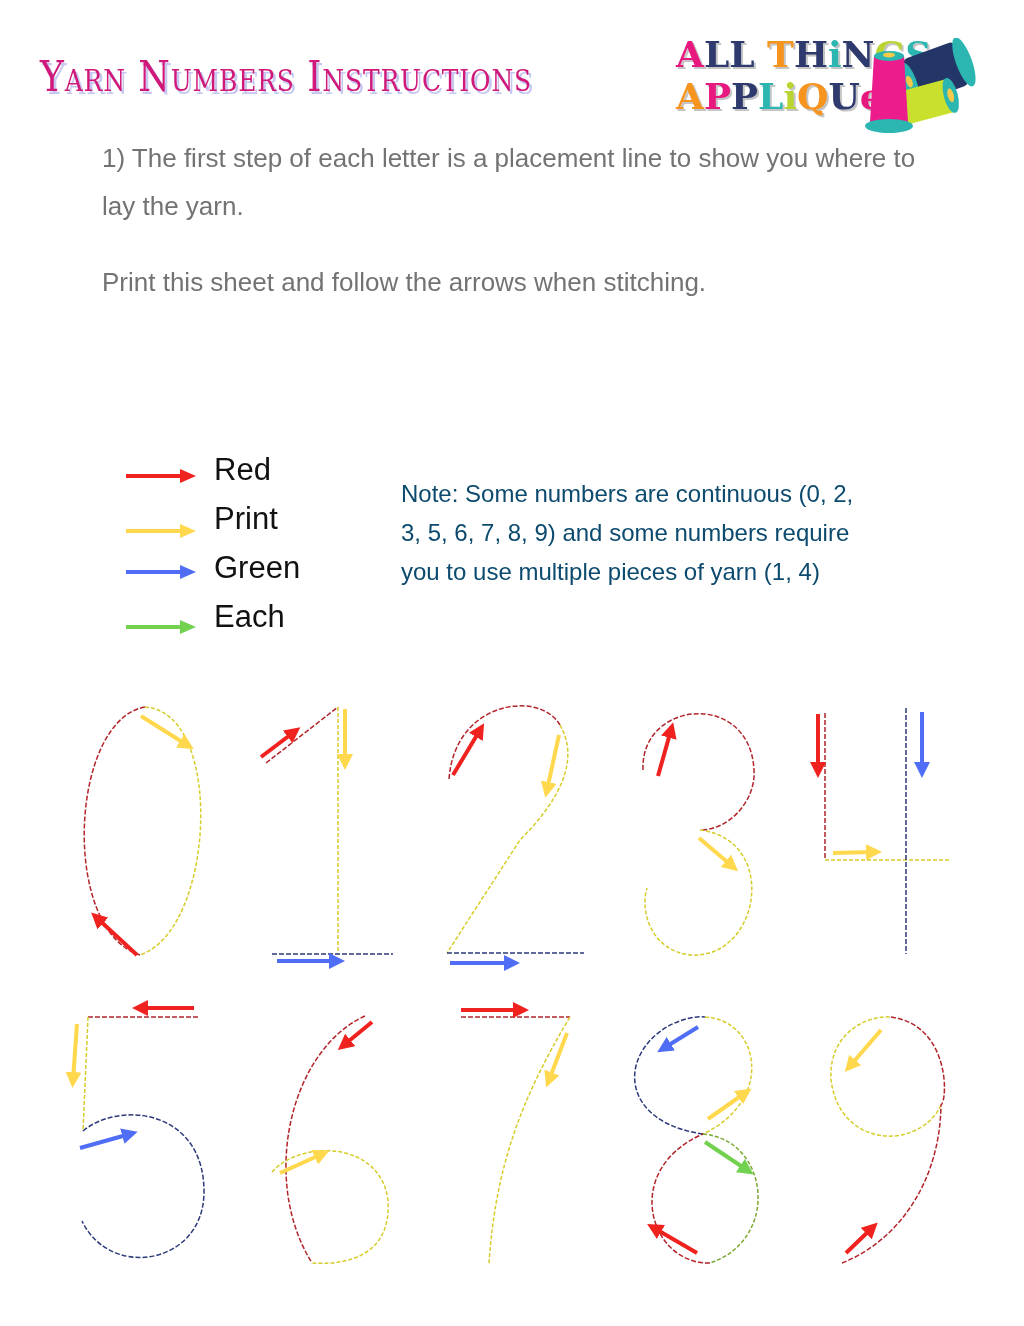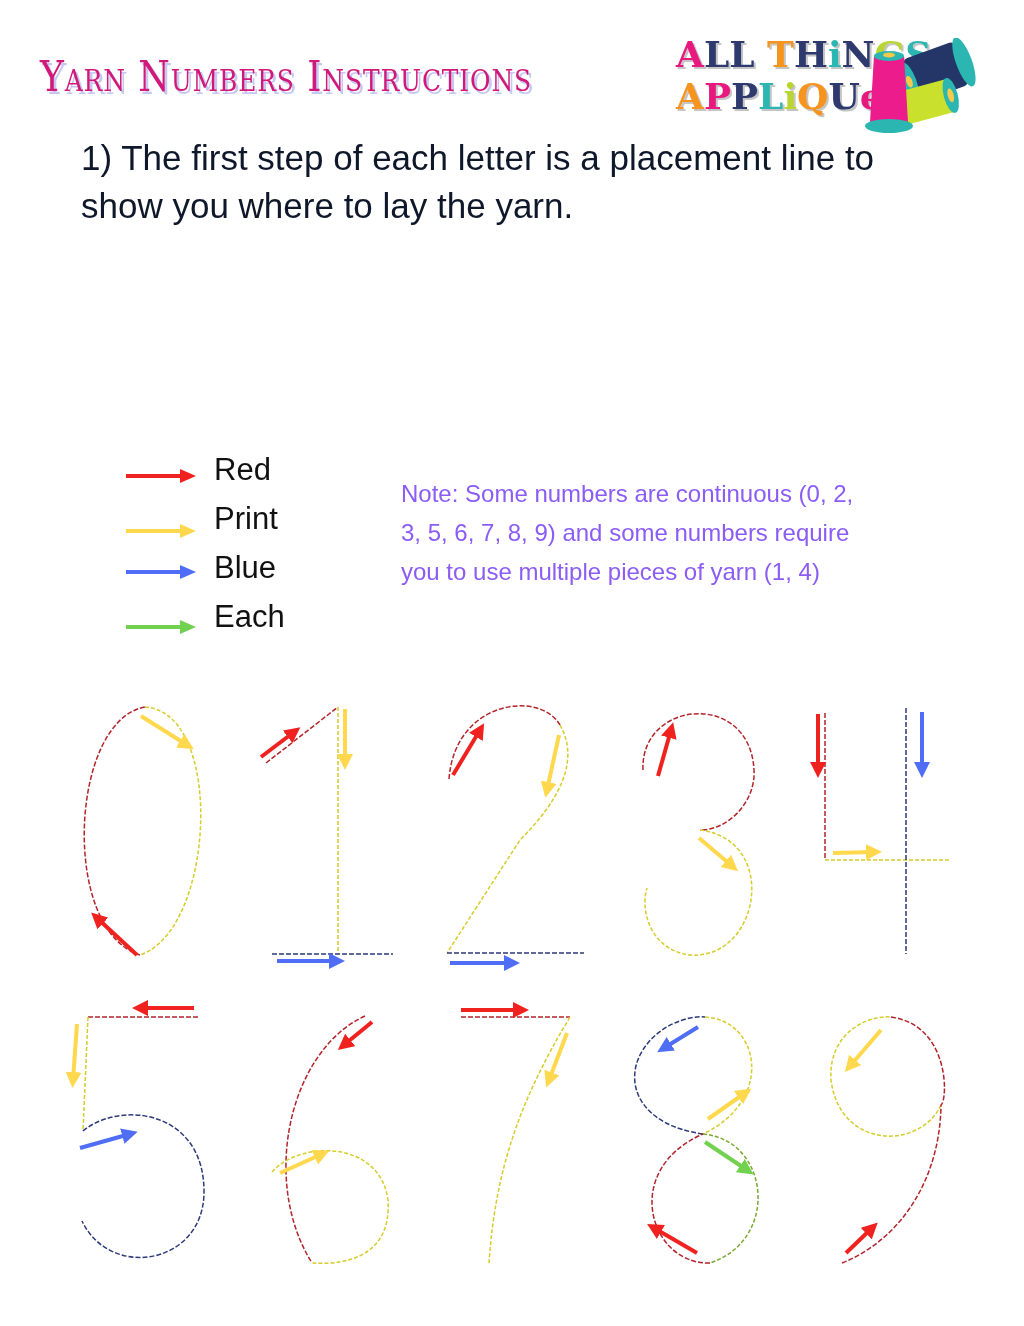--- a/index.html
+++ b/index.html
@@ -8,28 +8,28 @@
   .title { position:absolute; left:40px; top:52px; font-family:"DejaVu Serif", serif;
            font-size:42px; letter-spacing:1px; color:#d0197a; font-variant:small-caps;
            text-shadow:3px 3px 0 #c6c8f2; transform:scaleX(0.86); transform-origin:left; white-space:nowrap; }
   .logo { position:absolute; left:670px; top:32px; width:310px; height:100px; }
   .logo-text { position:absolute; left:6px; font-family:"DejaVu Serif", serif; font-size:36px; font-weight:bold;
                line-height:36px; letter-spacing:0px; white-space:nowrap; text-shadow:2px 2px 0 #c5c5c5; }
   .logo-line1 { top:4px; }
   .logo-line2 { top:46px; }
   .logo-text span { display:inline-block; }
   .spools { position:absolute; left:190px; top:6px; }
-  .para { position:absolute; left:81px; font-size:35px; line-height:48px; color:#0f172a; }
+  .para { position:absolute; left:102px; font-size:26px; line-height:48px; color:#737373; }
   .p1 { top:134px; width:820px; }
   .p2 { top:258px; width:840px; }
   .legend { position:absolute; left:124px; top:452px; }
   .legend-row { position:relative; height:49px; }
   .legend-arrow { position:absolute; left:0; top:16px; }
   .legend-label { position:absolute; left:90px; top:0; font-size:31px; }
-  .note { position:absolute; left:401px; top:474px; width:460px; font-size:24px; line-height:39px; color:#8b5cf6; }
+  .note { position:absolute; left:401px; top:474px; width:460px; font-size:24px; line-height:39px; color:#0c4a6e; }
   .digits { position:absolute; left:0; top:690px; }
 </style>
 </head>
 <body>
 
 <div class="title">Yarn Numbers Instructions</div>
 
 <div class="logo">
   <div class="logo-text logo-line1" id="logo1"><span style="color: rgb(232, 25, 126);">A</span><span style="color: rgb(46, 58, 110);">L</span><span style="color: rgb(46, 58, 110);">L</span><span style="color: rgb(255, 255, 255);">&nbsp;</span><span style="color: rgb(247, 148, 29);">T</span><span style="color: rgb(46, 58, 110);">H</span><span style="color: rgb(43, 182, 177);">i</span><span style="color: rgb(46, 58, 110);">N</span><span style="color: rgb(185, 213, 49);">G</span><span style="color: rgb(43, 182, 177);">S</span></div>
   <div class="logo-text logo-line2" id="logo2"><span style="color: rgb(247, 148, 29);">A</span><span style="color: rgb(232, 25, 126);">P</span><span style="color: rgb(46, 58, 110);">P</span><span style="color: rgb(43, 182, 177);">L</span><span style="color: rgb(185, 213, 49);">i</span><span style="color: rgb(247, 148, 29);">Q</span><span style="color: rgb(46, 58, 110);">U</span><span style="color: rgb(232, 25, 126);">e</span></div>
@@ -50,20 +50,21 @@
 
     <path d="M14 18 L44 18 L48 84 L10 84 Z" fill="#ec1c8c"></path>
     <ellipse cx="29" cy="18" rx="15" ry="5" fill="#2bb6b1"></ellipse>
     <ellipse cx="29" cy="17" rx="6" ry="2.5" fill="#f7c948"></ellipse>
     <ellipse cx="29" cy="88" rx="24" ry="7" fill="#2bb6b1"></ellipse>
   </svg>
 </div>
 
 <div class="para p1">1) The first step of each letter is a placement line to show you where to lay the yarn.</div>
 <div class="para p2">
+  <div>Print this sheet and follow the arrows when stitching.</div>
 </div>
 
 <div class="legend">
   <div class="legend-row">
     <svg class="legend-arrow" width="74" height="16">
         <line x1="2" y1="8" x2="58" y2="8" stroke="#f0221f" stroke-width="4"></line>
         <polygon points="56,1 72,8 56,15" fill="#f0221f"></polygon>
       </svg>
     <span class="legend-label">Red</span>
   </div>
@@ -72,21 +73,21 @@
         <line x1="2" y1="8" x2="58" y2="8" stroke="#ffd84d" stroke-width="4"></line>
         <polygon points="56,1 72,8 56,15" fill="#ffd84d"></polygon>
       </svg>
     <span class="legend-label">Print</span>
   </div>
   <div class="legend-row">
     <svg class="legend-arrow" style="top:14px" width="74" height="16">
         <line x1="2" y1="8" x2="58" y2="8" stroke="#4f6df5" stroke-width="4"></line>
         <polygon points="56,1 72,8 56,15" fill="#4f6df5"></polygon>
       </svg>
-    <span class="legend-label">Blue</span>
+    <span class="legend-label">Green</span>
   </div>
   <div class="legend-row">
     <svg class="legend-arrow" style="top:20px" width="74" height="16">
         <line x1="2" y1="8" x2="58" y2="8" stroke="#72d14f" stroke-width="4"></line>
         <polygon points="56,1 72,8 56,15" fill="#72d14f"></polygon>
       </svg>
     <span class="legend-label">Each</span>
   </div>
 </div>
 

